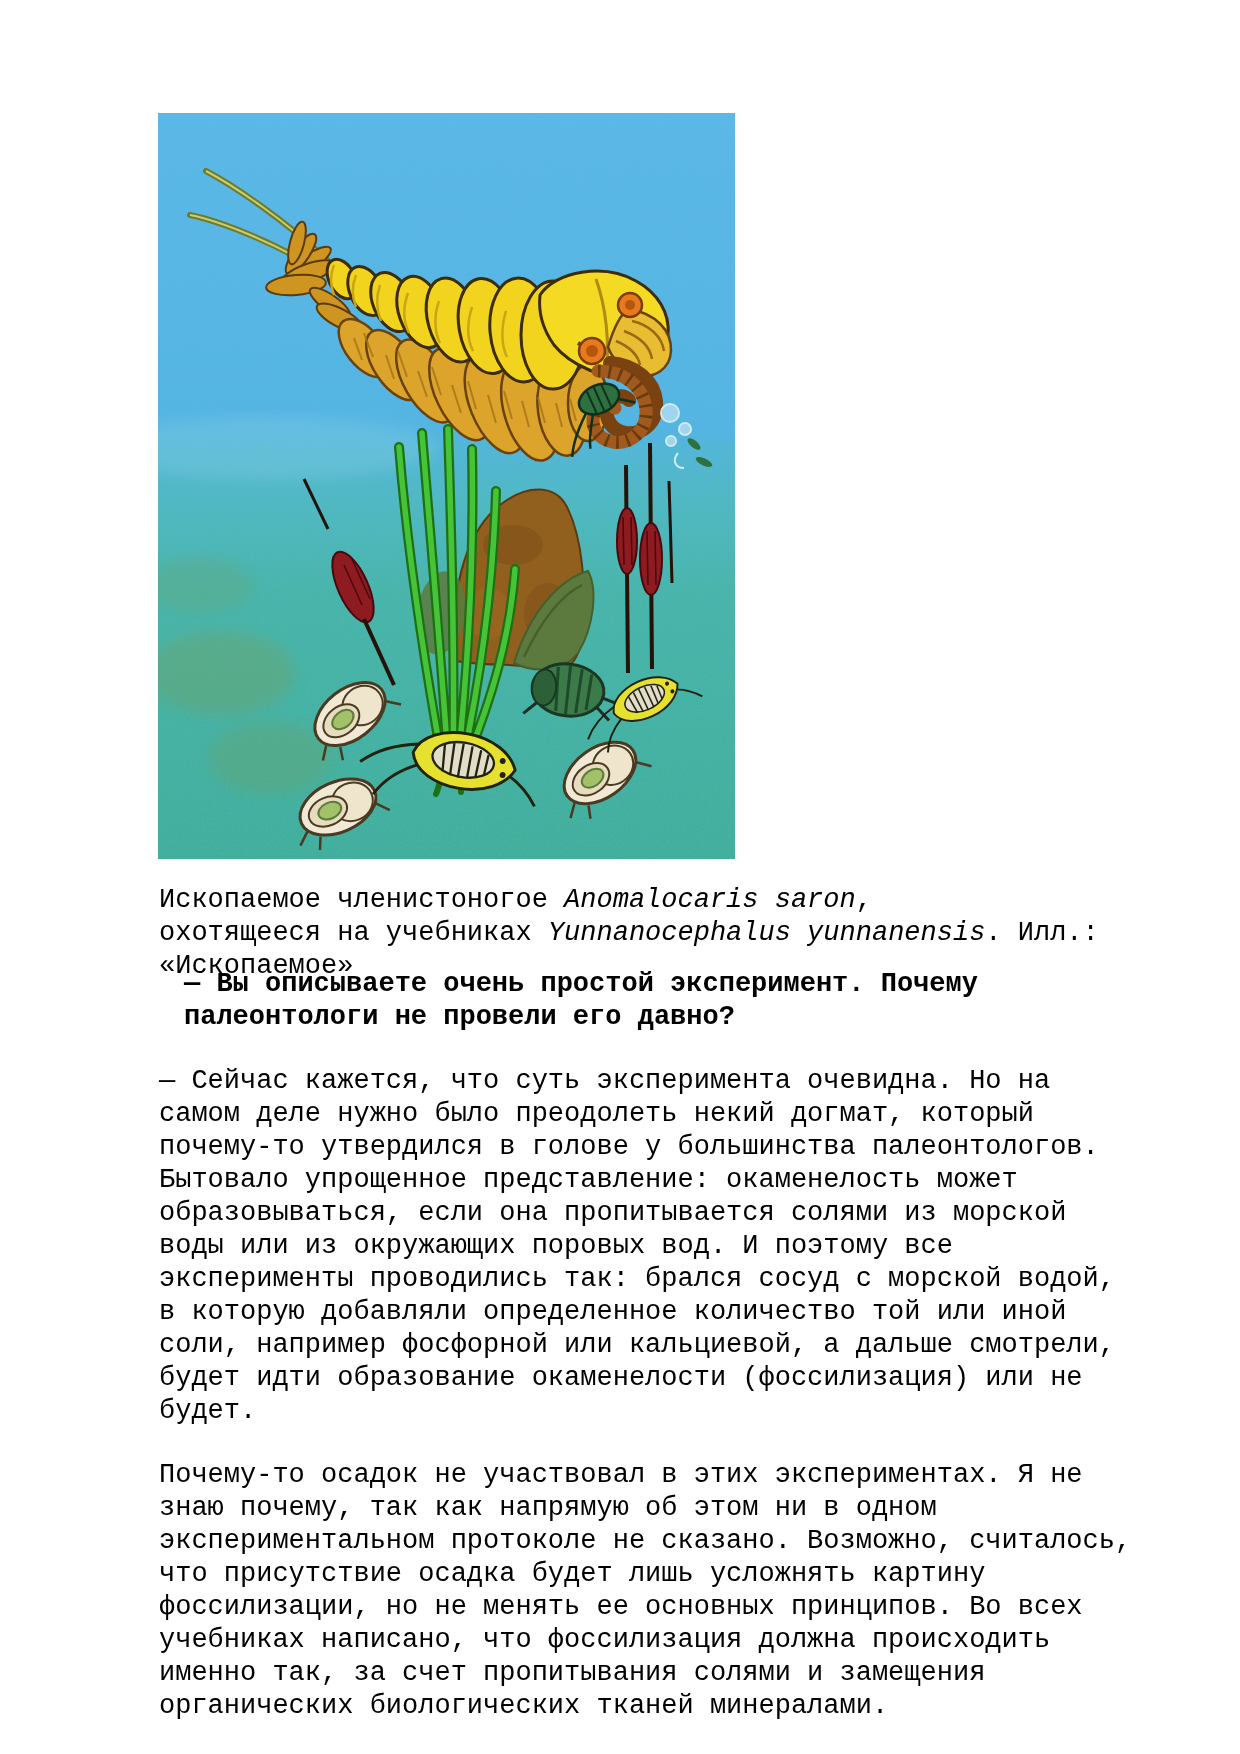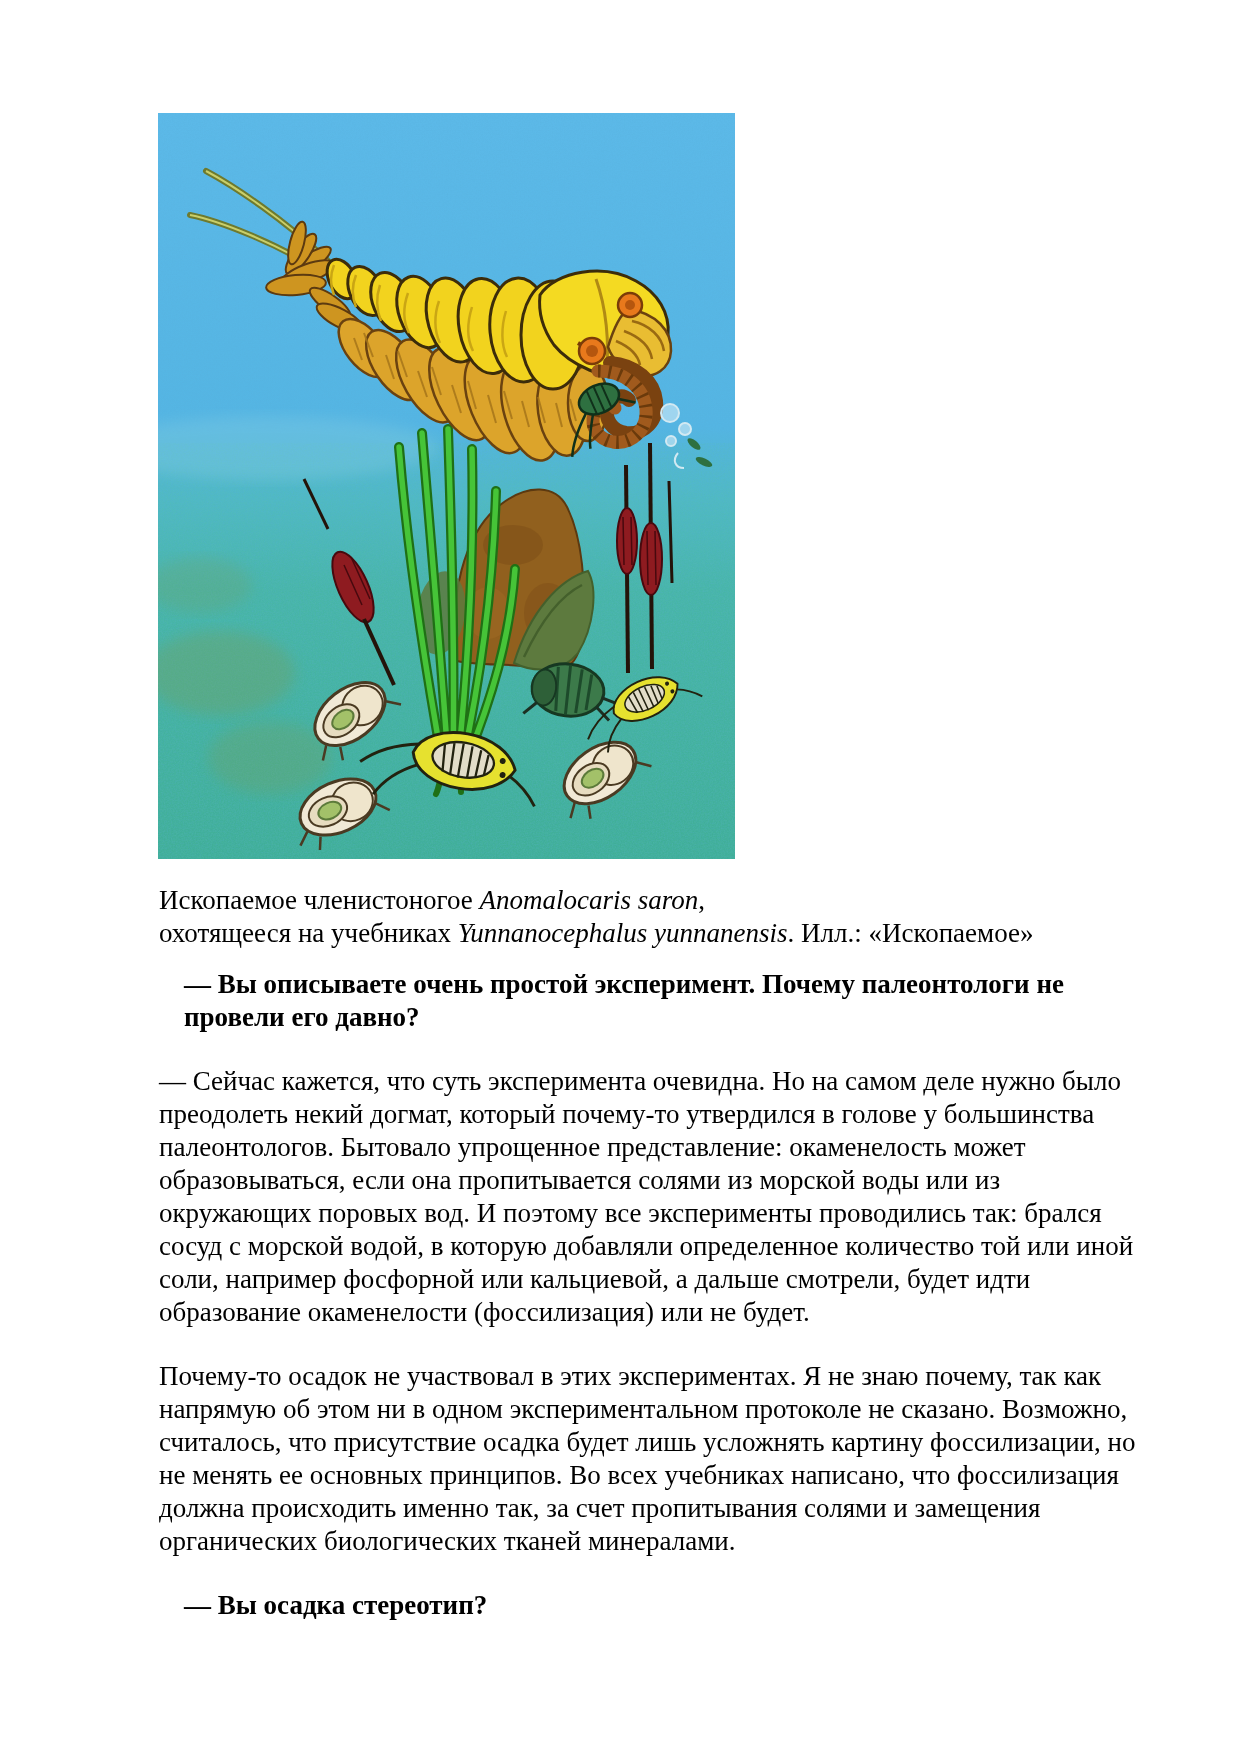--- a/index.html
+++ b/index.html
@@ -1,17 +1,17 @@
 <!DOCTYPE html>
 <html><head>
 <meta charset="utf-8">
 <style>
   html,body{margin:0;padding:0;background:#ffffff;}
   .page{position:relative;width:1240px;height:1754px;background:#ffffff;overflow:hidden;
-        font-family:Liberation Serif, serif;color:#000;}
+        font-family:Liberation Mono, monospace;color:#000;}
   .illustration{position:absolute;left:158px;top:113px;width:577px;height:746px;margin:0;}
   .illustration svg{display:block;width:100%;height:100%;}
   .caption{position:absolute;left:159px;top:884px;width:980px;
            font-size:27px;line-height:33px;margin:0;}
   .caption i{font-style:italic;}
   .text-col{position:absolute;left:159px;top:968px;width:978px;
             font-size:27px;line-height:33px;}
   .text-col p{margin:0 0 31px 0;}
   p.question{font-weight:bold;margin-left:25px;}
 </style>

